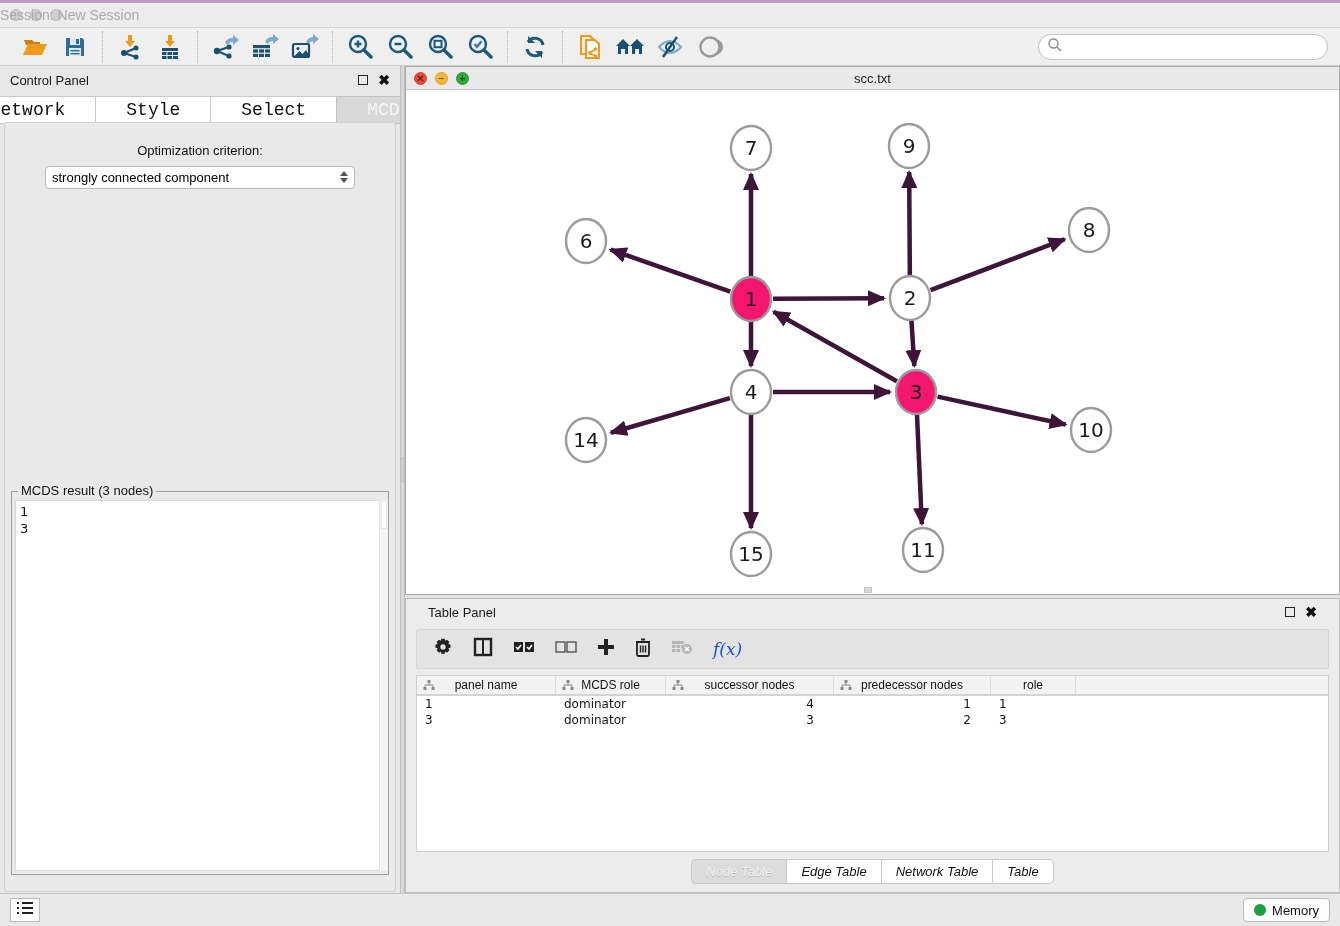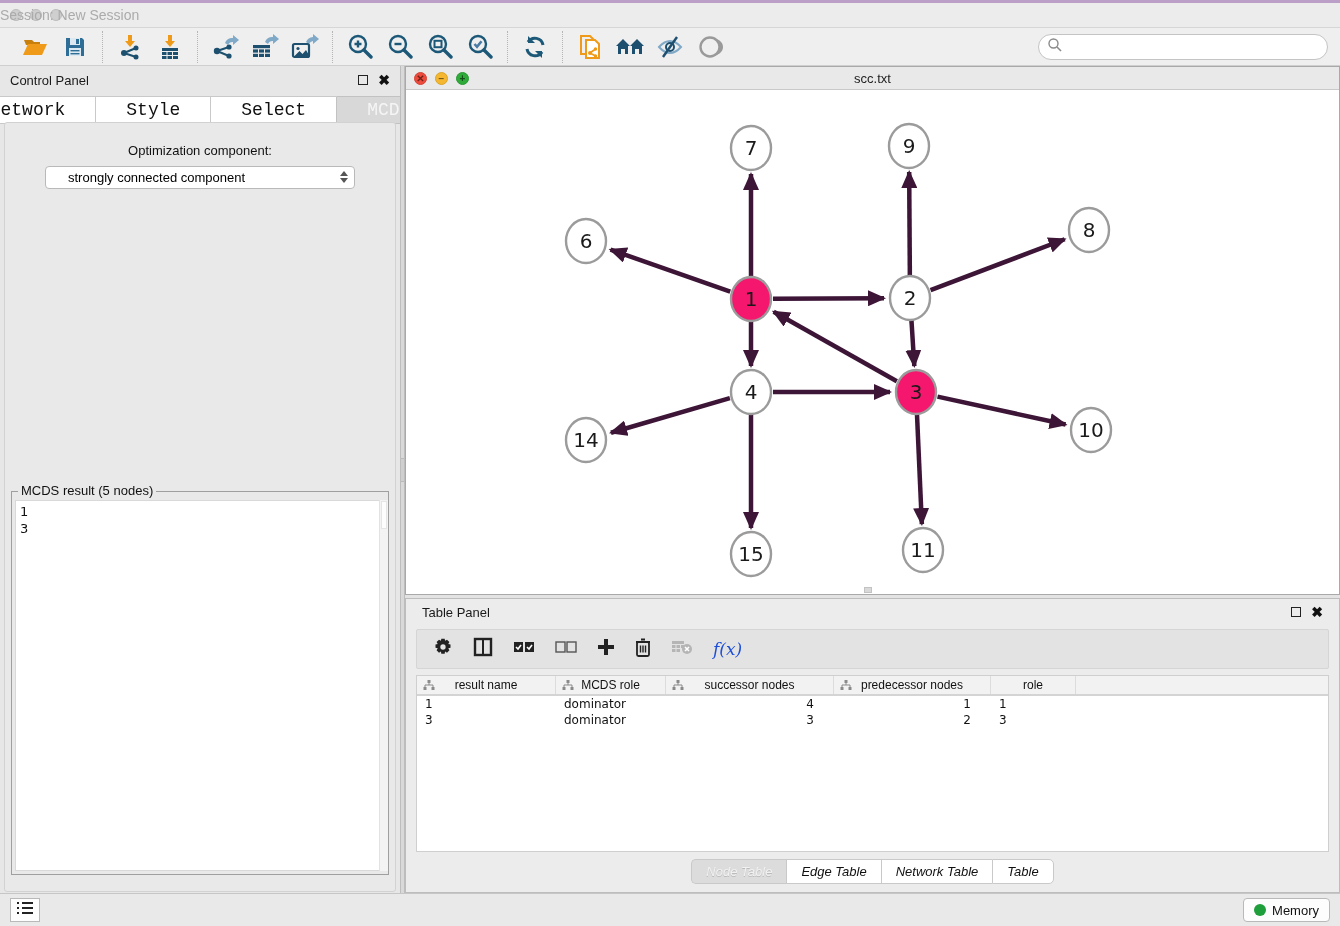--- a/index.html
+++ b/index.html
@@ -39,21 +39,21 @@
   .cp-tab { font-size:18px; padding:3px 30px; background:#fff; border:1px solid #c9c9c9;
     border-right:none; color:#111;font-family:Liberation Mono, monospace; }
   .cp-tab:first-child { border-radius:4px 0 0 4px; }
   .cp-tab:last-child { border-right:1px solid #c9c9c9; border-radius:0 4px 4px 0; }
   .cp-tab.active { background:#d8d8d8; color:#f5f5f5; border-color:#c2c2c2; }
   .cp-body { position:absolute; left:4px; right:4px; top:56px; bottom:4px;
     background:#e9e9e9; border:1px solid #d2d2d2; border-radius:3px; }
   .opt-label { text-align:center; font-size:13px; margin-top:20px; color:#111; }
   .opt-select { margin:8px auto 0; width:310px; height:23px; background:#fff;
     border:1px solid #b9b9b9; border-radius:4px; display:flex; align-items:center;
-    font-size:13px; padding:0 22px; position:relative; }
+    font-size:13px; padding:0 6px; position:relative; }
   .opt-select .stepper { position:absolute; right:6px; top:4px; display:flex; flex-direction:column; gap:2px; }
   .opt-select .stepper i { width:0; height:0; border-left:4px solid transparent; border-right:4px solid transparent; }
   .opt-select .stepper .up { border-bottom:5px solid #555; }
   .opt-select .stepper .down { border-top:5px solid #555; }
   .cp-buttons { display:flex; justify-content:center; gap:14px; margin-top:14px; }
   .cp-btn { background:#fff; border:1px solid #b9b9b9; border-radius:4px;
     font-size:13px; padding:3px 14px; color:#111; }
   .result-box { position:absolute; left:6px; right:6px; top:368px; bottom:16px;
     border:1px solid #9f9f9f; background:#e9e9e9; }
   .result-legend { position:absolute; top:-9px; left:6px; background:#e9e9e9;
@@ -79,21 +79,21 @@
     display:flex; align-items:center; justify-content:center; color:rgba(0,0,0,.55); }
   .tf.red { background:#ef4b3c; border:1px solid #d44236; }
   .tf.yellow { background:#f6b730; border:1px solid #dba429; }
   .tf.green { background:#2fab39; border:1px solid #2a9833; }
   .net-title { text-align:center; font-size:13px; color:#222; padding-top:4px; }
   .net-canvas { position:absolute; left:0; top:23px; right:0; bottom:0; background:#fff; }
   .net-resize { position:absolute; left:458px; bottom:1px; width:8px; height:6px; background:#d9d9d9; border:1px solid #c2c2c2; }
   
   .table-panel { position:absolute; left:405px; top:595px; width:935px; height:295px;
     background:#ececec; border:1px solid #bdbdbd; }
-  .tp-head { height:26px; display:flex; align-items:center; padding:0 16px; }
+  .tp-head { height:26px; display:flex; align-items:center; padding:0 22px; }
   .tp-toolbar { margin:4px 10px 0; height:40px; background:#e3e3e3; border:1px solid #d5d5d5;
     border-radius:2px; display:flex; align-items:center; gap:20px; padding-left:16px; }
   .tp-ic { display:flex; align-items:center; justify-content:center; }
   .fx-label { font-family:"DejaVu Serif", serif; font-style:italic; font-size:17px; color:#1d4ed8; }
   .tp-table { position:absolute; left:10px; right:10px; top:76px; bottom:40px; background:#fff;
     border:1px solid #cfcfcf; overflow:hidden; }
   .tp-header-row { display:flex; height:20px; background:#f2f2f2; border-bottom:2px solid #d4d4d4; }
   .th-cell { display:flex; align-items:center; justify-content:center; gap:5px;
     font-size:12px; color:#111; border-right:1px solid #dcdcdc; position:relative; }
   .th-cell .tree-ic { position:absolute; left:6px; top:4px; }
@@ -333,30 +333,30 @@
       <div class="close-ic">✖</div>
     </div>
   </div>
   <div class="cp-tabs">
     <div class="cp-tab">Network</div>
     <div class="cp-tab">Style</div>
     <div class="cp-tab">Select</div>
     <div class="cp-tab active">MCDS</div>
   </div>
   <div class="cp-body">
-    <div class="opt-label">Optimization component:</div>
+    <div class="opt-label">Optimization criterion:</div>
     <div class="opt-select">
       <span>strongly connected component</span>
       <span class="stepper">
           <i class="up"></i>
           <i class="down"></i>
         </span>
     </div>
     <div class="result-box">
-      <div class="result-legend">MCDS result (5 nodes)</div>
+      <div class="result-legend">MCDS result (3 nodes)</div>
       <div class="result-inner" id="result-lines">
           <div class="result-line">1</div>
           <div class="result-line">3</div>
         </div>
       <div class="result-scroll">
           <div class="thumb"></div>
         </div>
     </div>
   </div>
 </div>
@@ -516,21 +516,21 @@
     <div class="tp-header-row" id="table-headers">
         <div class="th-cell" style="width: 139px;">
           <svg class="tree-ic" width="12" height="11" viewBox="0 0 12 11">
             <g fill="#8a8a8a">
               <rect x="4.5" y="0" width="3" height="3"></rect>
               <rect x="0.5" y="7" width="3" height="3"></rect>
               <rect x="8.5" y="7" width="3" height="3"></rect>
               <path d="M6 3v2 M2 7V5h8v2" stroke="#8a8a8a" stroke-width="1" fill="none"></path>
             </g>
           </svg>
-          <span>result name</span>
+          <span>panel name</span>
         </div>
         <div class="th-cell" style="width: 110px;">
           <svg class="tree-ic" width="12" height="11" viewBox="0 0 12 11">
             <g fill="#8a8a8a">
               <rect x="4.5" y="0" width="3" height="3"></rect>
               <rect x="0.5" y="7" width="3" height="3"></rect>
               <rect x="8.5" y="7" width="3" height="3"></rect>
               <path d="M6 3v2 M2 7V5h8v2" stroke="#8a8a8a" stroke-width="1" fill="none"></path>
             </g>
           </svg>

